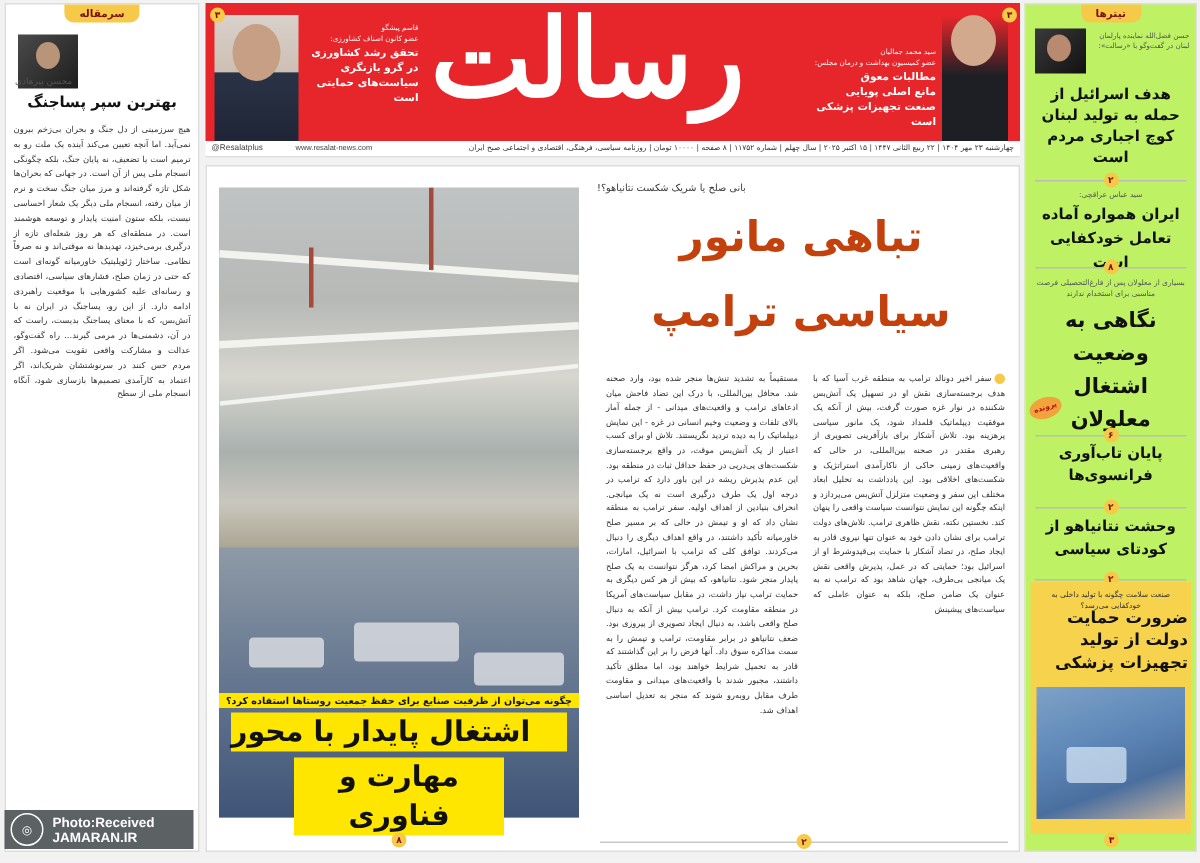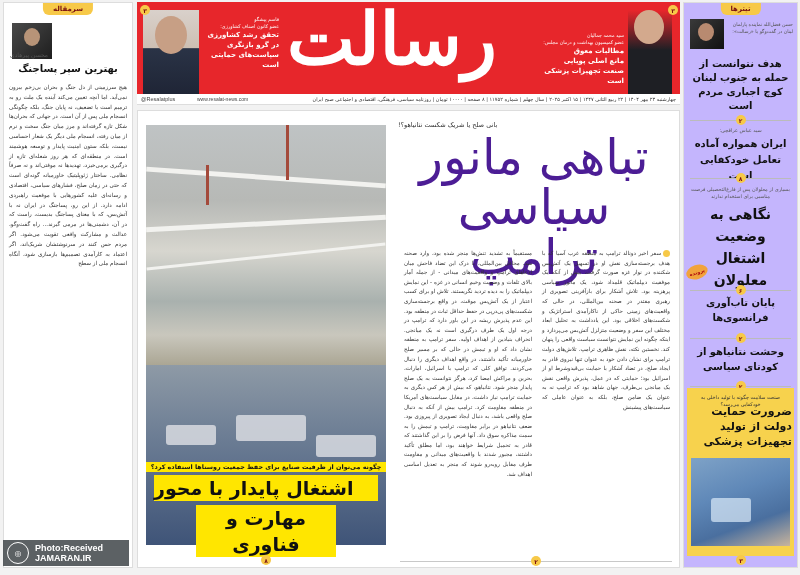--- a/index.html
+++ b/index.html
@@ -1,21 +1,21 @@
 <!DOCTYPE html>
 <html><head>
 <meta charset="utf-8">
 <style>
   * { box-sizing: border-box; margin: 0; padding: 0; }
   html, body { width: 800px; height: 575px; overflow: hidden; background: #ebebeb; font-family: "DejaVu Sans", sans-serif; }
   .page { position: relative; width: 800px; height: 575px; background: #f2f2f2; }
 
   
   .col-left { position: absolute; left: 3px; top: 2px; width: 130px; height: 566px; background: #fff; border: 1px solid #ddd; direction: rtl; }
-  .col-right { position: absolute; left: 683px; top: 2px; width: 115px; height: 566px; background: #c4b5fd; border: 1px solid #ddd; direction: rtl; }
+  .col-right { position: absolute; left: 683px; top: 2px; width: 115px; height: 566px; background: #bef264; border: 1px solid #ddd; direction: rtl; }
   .col-main { position: absolute; left: 137px; top: 2px; width: 543px; height: 474px; }
 
   .tab-label { position: absolute; top: 0; left: 50%; transform: translateX(-50%); background: #f7c948; color: #7a1010; font-size: 7px; font-weight: bold; padding: 2px 10px; border-radius: 0 0 6px 6px; }
 
   
   .author-photo { position: absolute; top: 20px; right: 80px; width: 40px; height: 36px; background: linear-gradient(135deg,#4a4a4a,#1e1e1e); }
   .author-photo::after { content: ""; position: absolute; left: 12px; top: 5px; width: 16px; height: 18px; border-radius: 50%; background: #b89478; }
   .author-name { position: absolute; top: 48px; left: 6px; font-size: 6px; color: #555; }
   .left-headline { position: absolute; top: 60px; right: 4px; left: 4px; font-size: 10px; font-weight: bold; color: #111; text-align: center; }
   .left-body { position: absolute; top: 80px; right: 5px; left: 5px; font-size: 5.6px; line-height: 9.8px; color: #333; text-align: justify; }
@@ -51,21 +51,21 @@
   .photo .beam { position: absolute; height: 5px; background: #f2f2ef; }
   .photo .pipe { position: absolute; width: 3px; background: #a44a3b; }
   .photo .floor { position: absolute; left: 0; right: 0; bottom: 0; height: 180px; background: linear-gradient(180deg,#8e9aa6 0%, #6c7d94 40%, #3f5478 100%); }
   .photo .cloth { position: absolute; background: #d8dbe0; border-radius: 3px; opacity: 0.85; }
 
   .photo-kicker { position: absolute; left: 8px; top: 351px; width: 240px; direction: rtl; text-align: center; font-size: 6.4px; color: #111; background: #ffe600; padding: 1px 3px; font-weight: bold; }
   .photo-head1 { position: absolute; left: 16px; top: 364px; width: 224px; direction: rtl; text-align: left; font-size: 19px; font-weight: bold; color: #111; background: #ffe600; line-height: 26px; }
   .photo-head2 { position: absolute; left: 58px; top: 394px; width: 140px; direction: rtl; text-align: center; font-size: 19px; font-weight: bold; color: #111; background: #ffe600; line-height: 26px; }
 
   .main-kicker { position: absolute; left: 260px; top: 10px; width: 270px; direction: rtl; text-align: left; font-size: 6.5px; color: #333; }
-  .main-head { position: absolute; left: 260px; top: 22px; width: 272px; direction: rtl; text-align: center; font-size: 49px; line-height: 50px; font-weight: normal; color: #4c1d95; letter-spacing: -1px; }
+  .main-head { position: absolute; left: 260px; top: 22px; width: 272px; direction: rtl; text-align: center; font-size: 28px; line-height: 50px; font-weight: bold; color: #c2410c; letter-spacing: -1px; }
 
   .body-col { position: absolute; top: 138px; width: 128px; direction: rtl; text-align: justify; font-size: 5.5px; line-height: 9.6px; color: #333; }
   .body-col.r { left: 404px; }
   .body-col.l { left: 266px; }
   .bullet { display: inline-block; width: 7px; height: 7px; border-radius: 50%; background: #f7c948; vertical-align: middle; margin-left: 2px; }
 
   .hr-line { position: absolute; height: 1px; background: #c8c8c8; }
 
   
   .r-photo { position: absolute; top: 16px; left: 6px; width: 34px; height: 30px; background: linear-gradient(135deg,#3a3a3a,#111); }
@@ -166,21 +166,21 @@
       <div class="hr-line" style="left:262px; top:450px; width:272px;"></div>
       <div class="page-badge" style="left:393px; top:445px;">۲</div>
     </div>
   </div>
 
   <div class="col-right">
     <div class="tab-label">تیترها</div>
 
     <div class="r-photo"></div>
     <div class="r-caption">حسن فضل‌الله نماینده پارلمان لبنان در گفت‌وگو با «رسالت»:</div>
-    <div class="r-item" style="top:54px; font-size:10px; line-height:14px;">هدف نتوانست از حمله به جنوب لبنان کوچ اجباری مردم است</div>
+    <div class="r-item" style="top:54px; font-size:10px; line-height:14px;">هدف اسرائیل از حمله به تولید لبنان کوچ اجباری مردم است</div>
     <div class="r-sep" style="top:117px;">
         <div class="page-badge">۲</div>
       </div>
 
     <div class="r-small" style="top:124px;">سید عباس عراقچی:</div>
     <div class="r-item" style="top:133px; font-size:10px; line-height:16px;">ایران همواره آماده تعامل خودکفایی است</div>
     <div class="r-sep" style="top:175px;">
         <div class="page-badge">۸</div>
       </div>
 

